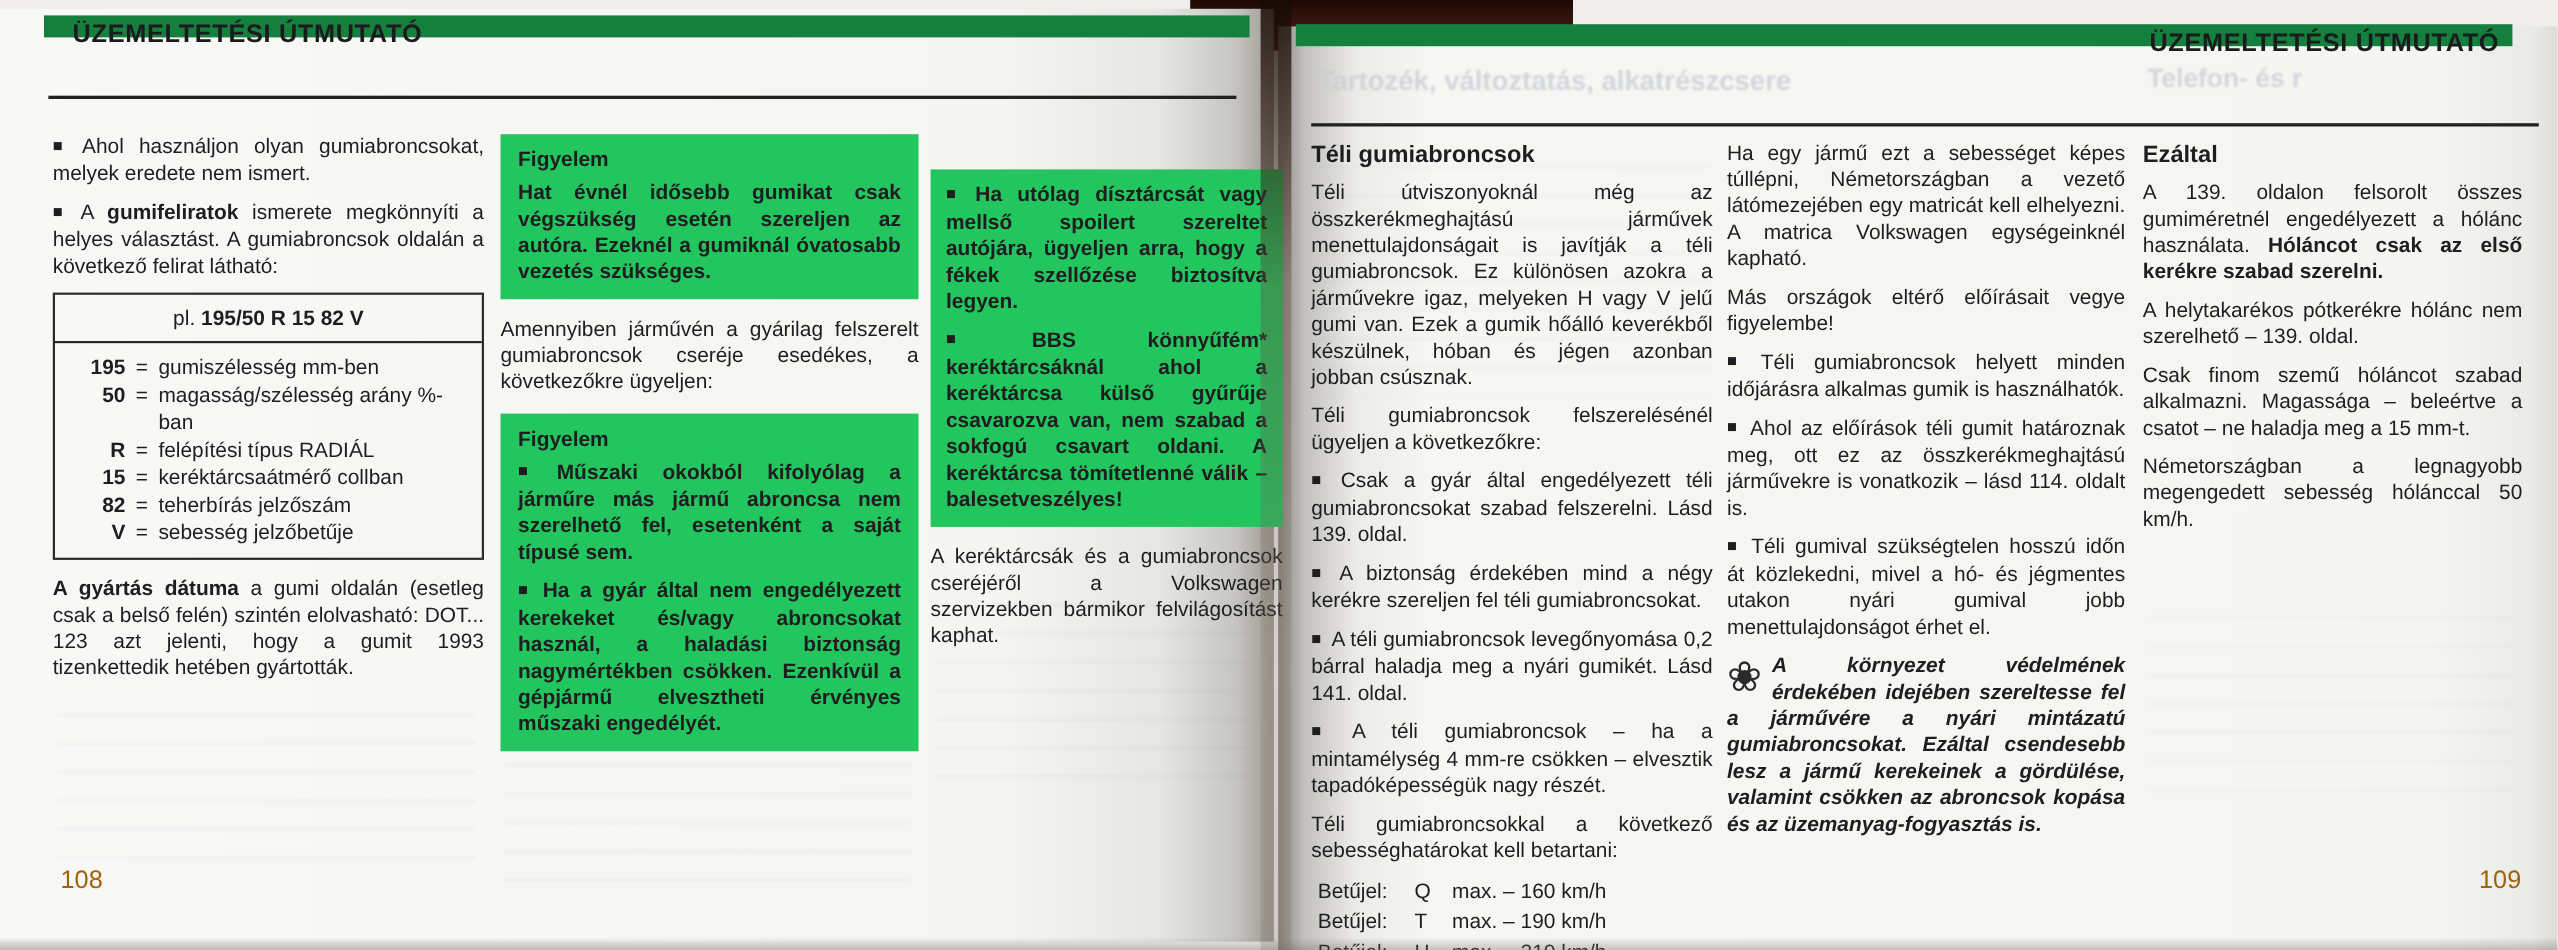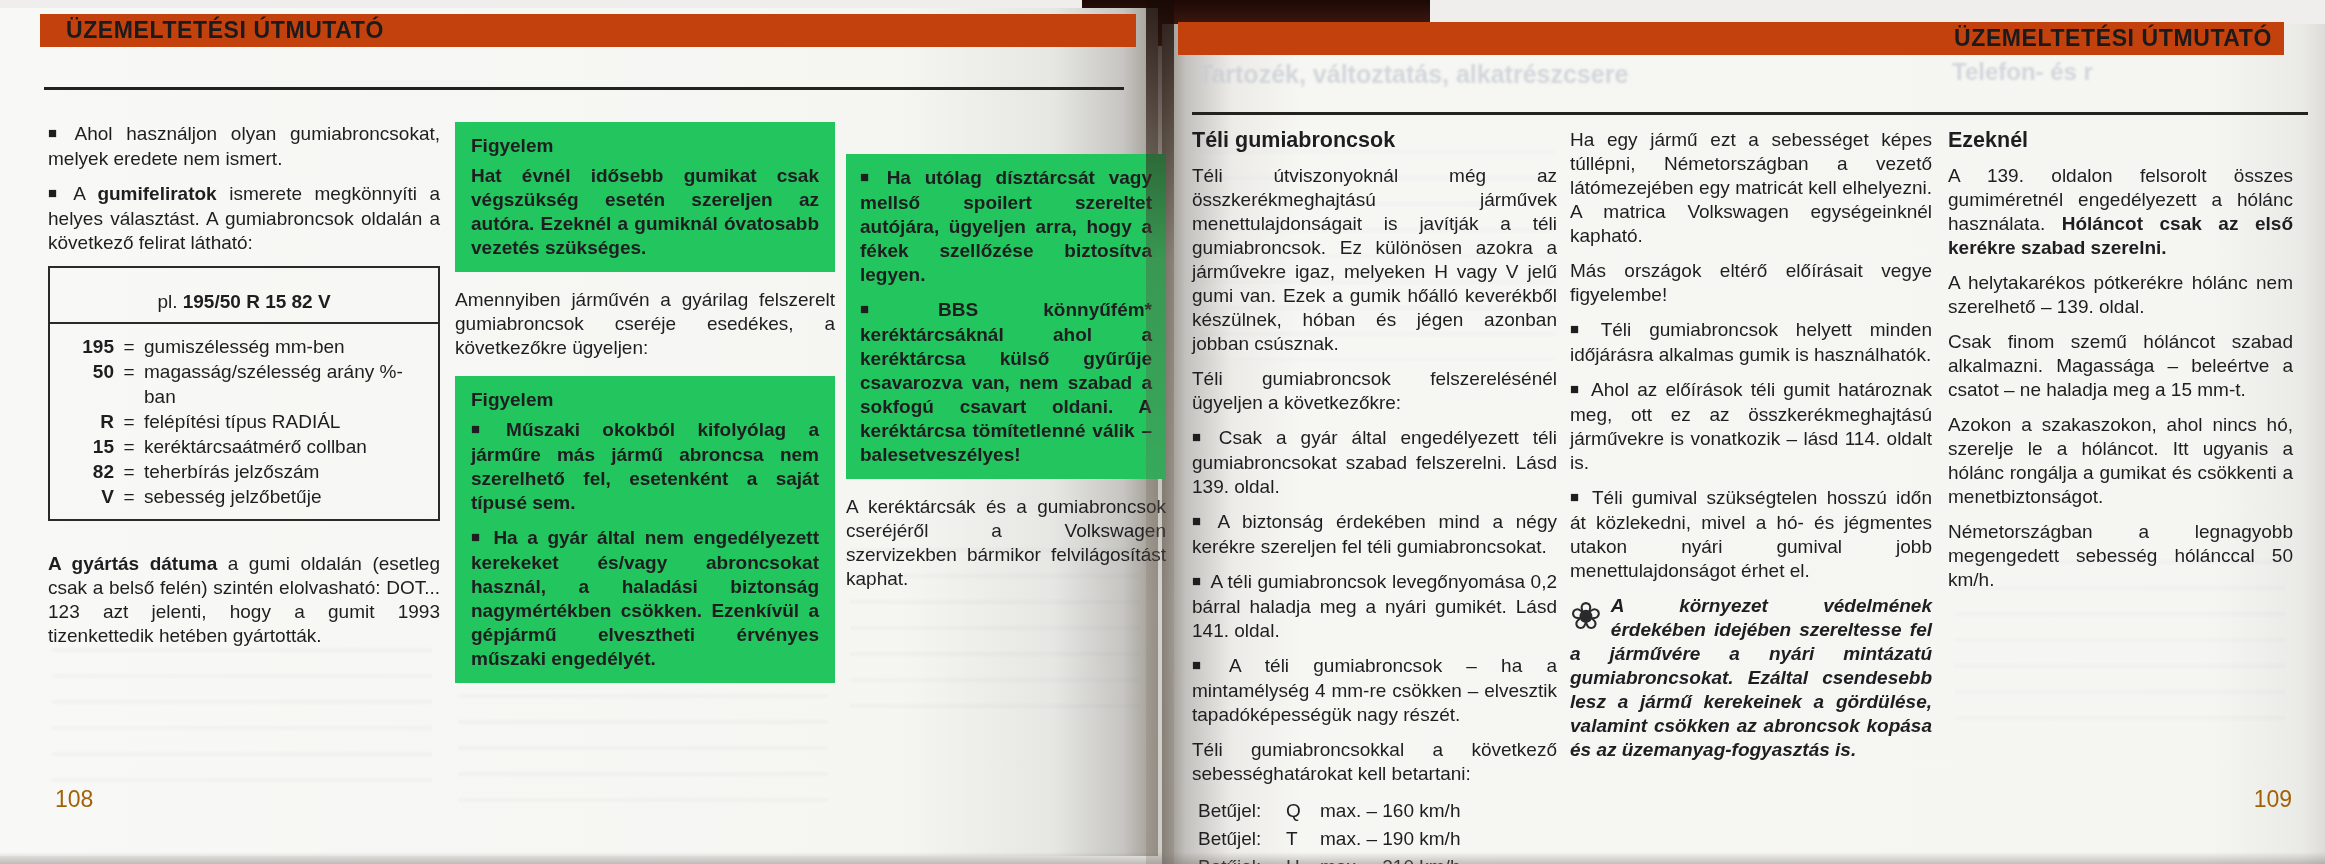--- a/index.html
+++ b/index.html
@@ -14,21 +14,21 @@
   .page{position:absolute;}
   .page-left{left:0;top:8px;width:1158px;height:848px;
     background:linear-gradient(to right,#f8f8f6 0%,#f5f5f2 78%,#e6e6e3 91%,#c6c5c1 97%,#9d978f 100%);}
   .page-right{left:1162px;top:24px;width:1163px;height:840px;
     background:linear-gradient(to right,#8a847c 0%,#c2c0bc 2%,#ecebe8 6%,#f6f6f3 12%,#f5f5f2 90%,#eaeae7 98%,#dddcd9 100%);}
   .crease{position:absolute;left:1146px;top:0;width:28px;height:864px;
     background:linear-gradient(to bottom,rgba(25,10,5,.85),rgba(95,78,62,.38) 30%,rgba(125,115,104,.22) 70%,rgba(125,115,104,.28));}
   .bottom-edge{position:absolute;left:0;top:852px;width:2325px;height:12px;
     background:linear-gradient(to bottom,rgba(120,115,108,0),rgba(110,105,98,.38));}
 
-  .band{position:absolute;height:33px;background:#c2410c;}
+  .band{position:absolute;height:20px;background:#15803d;}
   .band-left{left:40px;top:14px;width:1096px;}
   .band-right{left:1178px;top:22px;width:1106px;}
   .band .t{font-weight:700;font-size:23px;line-height:33px;letter-spacing:.6px;color:#1b1b1e;}
   .band-left .t{padding-left:26px;}
   .band-right .t{text-align:right;padding-right:12px;display:block;}
 
   .rule{position:absolute;height:3px;background:#23221f;}
   .rule-left{left:44px;top:87px;width:1080px;}
   .rule-right{left:1192px;top:112px;width:1116px;}
 
@@ -44,21 +44,21 @@
   .p{margin:0 0 11px 0;}
   .blt{font-size:15px;margin-right:9px;position:relative;top:-2px;}
   b{font-weight:700;}
   .colhead{font-weight:700;font-size:21.5px;margin:0 0 12px 0;text-align:left;}
 
   .bluebox{background:#22c55e;padding:12px 16px;font-weight:700;margin:0 0 16px 0;}
   .bluebox .boxtitle{margin:0 0 6px 0;}
   .bluebox .p:last-child{margin-bottom:0;}
   .col3 .bluebox{padding:12px 14px;}
 
-  .tyrebox{border:2px solid #2a2a28;margin:4px 0 31px 0;padding:18px 8px 10px 8px;text-align:left;}
+  .tyrebox{border:2px solid #2a2a28;margin:4px 0 15px 0;padding:6px 8px 10px 8px;text-align:left;}
   .tyrebox .tb-title{text-align:center;border-bottom:2px solid #2a2a28;
     padding:4px 0 8px 0;margin:0 -8px 10px -8px;}
   .tb-row{display:flex;line-height:25px;}
   .tb-code{width:56px;text-align:right;font-weight:700;flex:none;}
   .tb-eq{width:30px;text-align:center;flex:none;}
   .tb-desc{flex:1;}
 
   .speed{margin:2px 0 0 6px;}
   .sp-row{display:flex;line-height:28px;text-align:left;}
   .sp-label{width:88px;flex:none;}
@@ -209,25 +209,24 @@
   <p class="p"><span class="blt">■</span><span>Téli gumiabroncsok helyett minden időjárásra alkalmas gumik is használhatók.</span></p>
   <p class="p"><span class="blt">■</span><span>Ahol az előírások téli gumit határoznak meg, ott ez az összkerékmeghajtású járművekre is vonatkozik – lásd 114. oldalt is.</span></p>
   <p class="p"><span class="blt">■</span><span>Téli gumival szükségtelen hosszú időn át közlekedni, mivel a hó- és jégmentes utakon nyári gumival jobb menettulajdonságot érhet el.</span></p>
   <div class="eco">
     <span class="eco-icon">❀</span>
     <span>A környezet védelmének érdekében idejében szereltesse fel a járművére a nyári mintázatú gumiabroncsokat. Ezáltal csendesebb lesz a jármű kerekeinek a gördülése, valamint csökken az abroncsok kopása és az üzemanyag-fogyasztás is.</span>
   </div>
 </div>
 
 <div class="col col6">
-  <div class="colhead">Ezeknél</div>
+  <div class="colhead">Ezáltal</div>
   <p class="p"><span>A 139. oldalon felsorolt összes gumiméretnél engedélyezett a hólánc használata. </span><b>Hóláncot csak az első kerékre szabad szerelni.</b></p>
   <p class="p">A helytakarékos pótkerékre hólánc nem szerelhető – 139. oldal.</p>
   <p class="p">Csak finom szemű hóláncot szabad alkalmazni. Magassága – beleértve a csatot – ne haladja meg a 15 mm-t.</p>
-  <p class="p">Azokon a szakaszokon, ahol nincs hó, szerelje le a hóláncot. Itt ugyanis a hólánc rongálja a gumikat és csökkenti a menetbiztonságot.</p>
   <p class="p">Németországban a legnagyobb megengedett sebesség hólánccal 50 km/h.</p>
 </div>
 
 <div class="pagenum pagenum-left">108</div>
 <div class="pagenum pagenum-right">109</div>
 
 <div class="crease"></div>
 <div class="bottom-edge"></div>
 
 </body></html>

